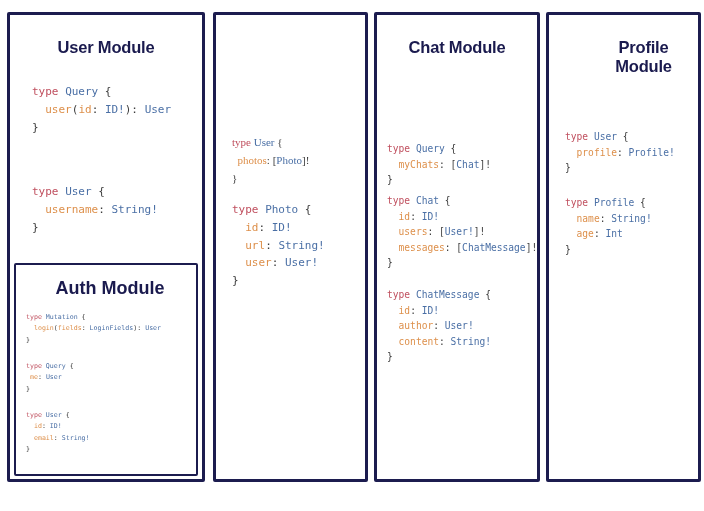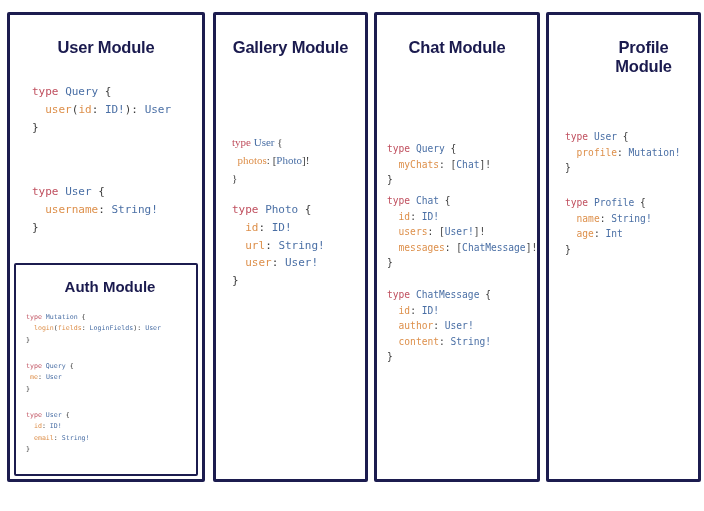--- a/index.html
+++ b/index.html
@@ -57,21 +57,21 @@
   
   .subpanel {
     position: absolute;
     box-sizing: border-box;
     background: #ffffff;
     border: 2px solid #1c1c4f;
     border-radius: 2px;
   }
   .subpanel-title {
     text-align: center;
-    font-size: 15px;
+    font-size: 18px;
     font-weight: bold;
     color: #1a1a4e;
     margin: 0;
     padding-left: 8px;
   }
 </style>
 </head>
 <body>
 
 <div class="canvas">
@@ -99,21 +99,20 @@
 <span class="p">}</span></div>
 
       <div class="code code-sm" style="position:absolute; left:10px; top:145px;"><span class="k">type </span><span class="t">User</span><span class="p"> {</span>
 <span class="p">  </span><span class="f">id</span><span class="p">: </span><span class="t">ID!</span>
 <span class="p">  </span><span class="f">email</span><span class="p">: </span><span class="t">String!</span>
 <span class="p">}</span></div>
     </div>
   </div>
 
   <div class="panel" style="left:213px; top:12px; width:155px; height:470px;">
-    <div class="panel-title" style="margin-top:23px;">Gallery Module</div>
 
     <div class="code code-lg" style="position:absolute; left:16px; top:119px;font-family:Liberation Serif, serif;"><span class="k">type </span><span class="t">User</span><span class="p"> {</span>
 <span class="p">  </span><span class="f">photos</span><span class="p">: [</span><span class="t">Photo</span><span class="p">]!</span>
 <span class="p">}</span></div>
 
     <div class="code code-lg" style="position:absolute; left:16px; top:186px;"><span class="k">type </span><span class="t">Photo</span><span class="p"> {</span>
 <span class="p">  </span><span class="f">id</span><span class="p">: </span><span class="t">ID!</span>
 <span class="p">  </span><span class="f">url</span><span class="p">: </span><span class="t">String!</span>
 <span class="p">  </span><span class="f">user</span><span class="p">: </span><span class="t">User!</span>
 <span class="p">}</span></div>
@@ -136,21 +135,21 @@
 <span class="p">  </span><span class="f">id</span><span class="p">: </span><span class="t">ID!</span>
 <span class="p">  </span><span class="f">author</span><span class="p">: </span><span class="t">User!</span>
 <span class="p">  </span><span class="f">content</span><span class="p">: </span><span class="t">String!</span>
 <span class="p">}</span></div>
   </div>
 
   <div class="panel" style="left:546px; top:12px; width:155px; height:470px;padding-left:40px;">
     <div class="panel-title" style="margin-top:23px;">Profile Module</div>
 
     <div class="code code-md" style="position:absolute; left:16px; top:114px;"><span class="k">type </span><span class="t">User</span><span class="p"> {</span>
-<span class="p">  </span><span class="f">profile</span><span class="p">: </span><span class="t">Mutation!</span>
+<span class="p">  </span><span class="f">profile</span><span class="p">: </span><span class="t">Profile!</span>
 <span class="p">}</span></div>
 
     <div class="code code-md" style="position:absolute; left:16px; top:180px;"><span class="k">type </span><span class="t">Profile</span><span class="p"> {</span>
 <span class="p">  </span><span class="f">name</span><span class="p">: </span><span class="t">String!</span>
 <span class="p">  </span><span class="f">age</span><span class="p">: </span><span class="t">Int</span>
 <span class="p">}</span></div>
   </div>
 
 </div>
 

